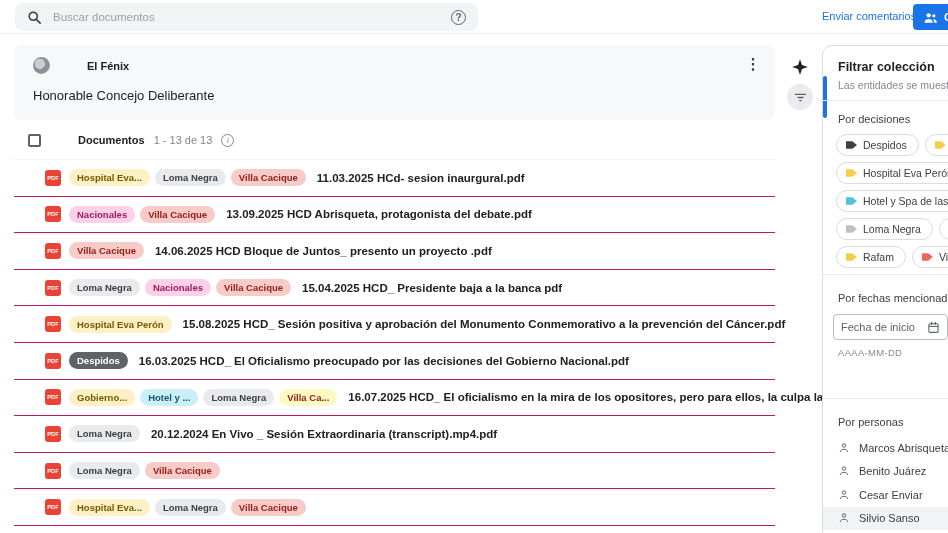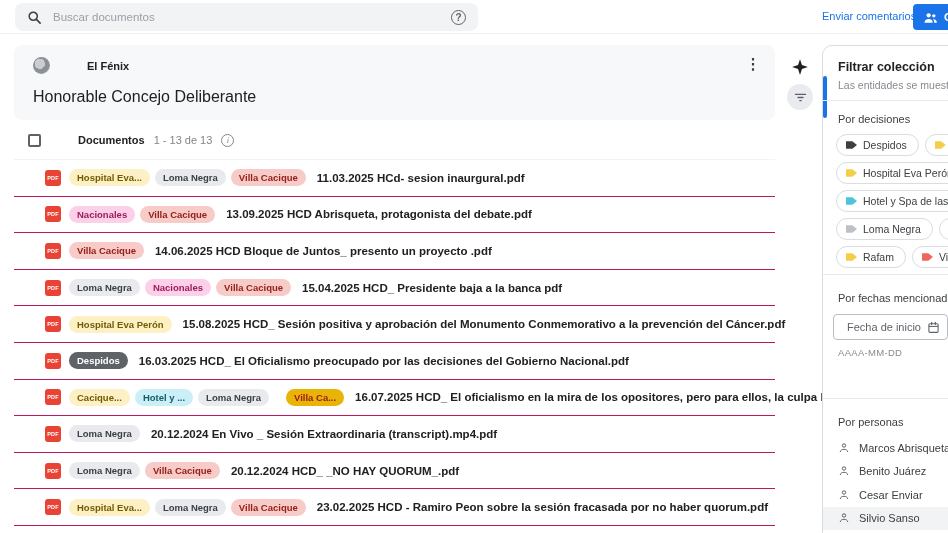--- a/index.html
+++ b/index.html
@@ -13,21 +13,21 @@
   .searchbox { position:absolute; left:15px; top:3px; width:463px; height:28px; background:#f1f3f4; border-radius:8px; display:flex; align-items:center; padding:0 12px; gap:11px; }
   .searchbox .ph { font-size:11.5px; color:#9aa0a6; flex:1; }
   .help-badge { width:15px; height:15px; border:1.4px solid #5f6368; border-radius:50%; color:#5f6368; font-size:10px; line-height:13px; text-align:center; font-weight:bold; flex:0 0 auto; }
   .feedback { position:absolute; left:822px; top:10px; font-size:11px; color:#1a73e8; text-decoration:none; white-space:nowrap; }
   .share-btn { position:absolute; left:913px; top:4px; height:26px; width:70px; background:#1a73e8; color:#fff; border:none; border-radius:4px; display:flex; align-items:center; gap:6px; padding:0 10px; font-size:11.5px; font-weight:bold; font-family:inherit; }
   
   .header-card { position:absolute; left:14px; top:45px; width:761px; height:75px; background:#f7f8f9; border-radius:8px; }
   .logo { position:absolute; left:19px; top:12px; width:17px; height:17px; border-radius:50%; background:radial-gradient(circle at 40% 40%, #c9cdd1 0 35%, #8d9197 36% 70%, #b6babf 71%); }
   .cname { position:absolute; left:44px; top:15px; font-size:11px; font-weight:bold; color:#202124;padding-left:29px; }
   .kebab { position:absolute; right:14px; top:10px; font-size:15px; color:#3c4043; font-weight:bold; width:16px; text-align:center; cursor:pointer; }
-  .ctitle { position:absolute; left:19px; top:43px; font-size:16px; color:#202124; }
+  .ctitle { position:absolute; left:19px; top:43px; font-size:13px; color:#202124; }
   
   .sparkle { position:absolute; left:791px; top:58px; width:18px; height:18px; }
   .filter-btn { position:absolute; left:787px; top:84px; width:26px; height:26px; border-radius:50%; background:#e9ebee; display:flex; align-items:center; justify-content:center; }
   
   .docbar { position:absolute; left:28px; top:131px; display:flex; align-items:center; gap:9px; height:18px; }
   .checkbox { width:13px; height:13px; border:2px solid #5f6368; border-radius:2px; background:#fff; }
   .docbar .dlabel { font-size:11px; font-weight:bold; color:#202124;padding-left:28px; }
   .docbar .dcount { font-size:11px; color:#80868b; }
   .info-badge { width:13px; height:13px; border:1.2px solid #80868b; border-radius:50%; color:#80868b; font-size:8.5px; line-height:11px; text-align:center; font-style:italic; font-family:"Liberation Serif", serif; }
   
@@ -41,21 +41,21 @@
   .fp-scroll { position:absolute; left:0px; top:30px; width:4px; height:42px; background:#1a73e8; border-radius:3px; }
   .fp-title { position:absolute; left:15px; top:14px; font-size:12.5px; font-weight:bold; color:#202124; white-space:nowrap; }
   .fp-sub { position:absolute; left:15px; top:33px; font-size:10.5px; color:#85898e; white-space:nowrap; }
   .fp-div { position:absolute; left:0; width:220px; height:1px; background:#e8eaed; }
   .fp-sec { position:absolute; left:15px; font-size:11px; color:#3c4043; white-space:nowrap; }
   .chip-rows { position:absolute; left:13px; top:88px; }
   .chip-row { display:flex; gap:6px; margin-bottom:6px; }
   .chip { display:flex; align-items:center; gap:6px; height:22px; border:1px solid #dadce0; border-radius:12px; padding:0 11px 0 9px; font-size:10.5px; color:#3c4043; white-space:nowrap; cursor:pointer; background:#fff; }
   .tagicon { width:11px; height:10px; clip-path:polygon(0 12%, 58% 12%, 100% 50%, 58% 88%, 0 88%); border-radius:2px; flex:0 0 auto; }
   .date-input { position:absolute; left:10px; top:268px; width:115px; height:26px; border:1px solid #b9bdc2; border-radius:4px; display:flex; align-items:center; padding:0 7px; gap:6px; }
-  .date-input .dph { font-size:11px; color:#5f6368; flex:1; white-space:nowrap;text-align:right; }
+  .date-input .dph { font-size:11px; color:#5f6368; flex:1; white-space:nowrap; }
   .fp-hint { position:absolute; left:15px; top:301px; font-size:9.5px; color:#85898e; letter-spacing:.3px; }
   .people { position:absolute; left:0; top:390px; width:220px; }
   .person { display:flex; align-items:center; gap:9px; height:23.5px; padding-left:15px; font-size:11px; color:#3c4043; cursor:pointer; white-space:nowrap; }
   .person.hov { background:#f1f3f4; }
   svg { display:block; }
 </style>
 </head>
 <body>
 
 <div class="viewport">
@@ -137,43 +137,41 @@
         <span class="pill" style="background: rgb(253, 240, 197); color: rgb(113, 92, 0);">Hospital Eva Perón</span>
         <span class="fname">15.08.2025 HCD_ Sesión positiva y aprobación del Monumento Conmemorativo a la prevención del Cáncer.pdf</span>
       </div>
       <div class="doc-row">
         <span class="pdf-ic">PDF</span>
         <span class="pill" style="background: rgb(95, 99, 104); color: rgb(255, 255, 255);">Despidos</span>
         <span class="fname">16.03.2025 HCD_ El Oficialismo preocupado por las decisiones del Gobierno Nacional.pdf</span>
       </div>
       <div class="doc-row">
         <span class="pdf-ic">PDF</span>
-        <span class="pill" style="background: rgb(253, 240, 197); color: rgb(113, 92, 0);">Cacique...</span>
+        <span class="pill" style="background: rgb(253, 240, 197); color: rgb(113, 92, 0);">Gobierno...</span>
         <span class="pill" style="background: rgb(203, 239, 247); color: rgb(21, 92, 107);">Hotel y ...</span>
         <span class="pill" style="background: rgb(232, 234, 237); color: rgb(60, 64, 67);">Loma Negra</span>
-        <span class="pill" style="background: #eab308; color: rgb(150, 32, 26); margin-left: 12px;">Villa Ca...</span>
+        <span class="pill" style="background: #fef9c3; color: rgb(150, 32, 26);">Villa Ca...</span>
         <span class="fname">16.07.2025 HCD_ El oficialismo en la mira de los opositores, pero para ellos, la culpa la tiene _Milei_.pdf</span>
       </div>
       <div class="doc-row">
         <span class="pdf-ic">PDF</span>
         <span class="pill" style="background: rgb(232, 234, 237); color: rgb(60, 64, 67);">Loma Negra</span>
         <span class="fname">20.12.2024 En Vivo _ Sesión Extraordinaria (transcript).mp4.pdf</span>
       </div>
       <div class="doc-row">
         <span class="pdf-ic">PDF</span>
         <span class="pill" style="background: rgb(232, 234, 237); color: rgb(60, 64, 67);">Loma Negra</span>
         <span class="pill" style="background: rgb(247, 203, 199); color: rgb(150, 32, 26);">Villa Cacique</span>
-        <span class="fname">20.12.2024 HCD_ _NO HAY QUORUM_.pdf</span>
       </div>
       <div class="doc-row">
         <span class="pdf-ic">PDF</span>
         <span class="pill" style="background: rgb(253, 240, 197); color: rgb(113, 92, 0);">Hospital Eva...</span>
         <span class="pill" style="background: rgb(232, 234, 237); color: rgb(60, 64, 67);">Loma Negra</span>
         <span class="pill" style="background: rgb(247, 203, 199); color: rgb(150, 32, 26);">Villa Cacique</span>
-        <span class="fname">23.02.2025 HCD - Ramiro Peon sobre la sesión fracasada por no haber quorum.pdf</span>
       </div>
     </div>
 
   <aside class="filter-panel">
     <div class="fp-scroll"></div>
     <div class="fp-title">Filtrar colección</div>
     <div class="fp-sub">Las entidades se muestran</div>
     <div class="fp-div" style="top:54px"></div>
     <div class="fp-sec" style="top:67px">Por decisiones</div>
     <div class="chip-rows" id="chip-rows">

